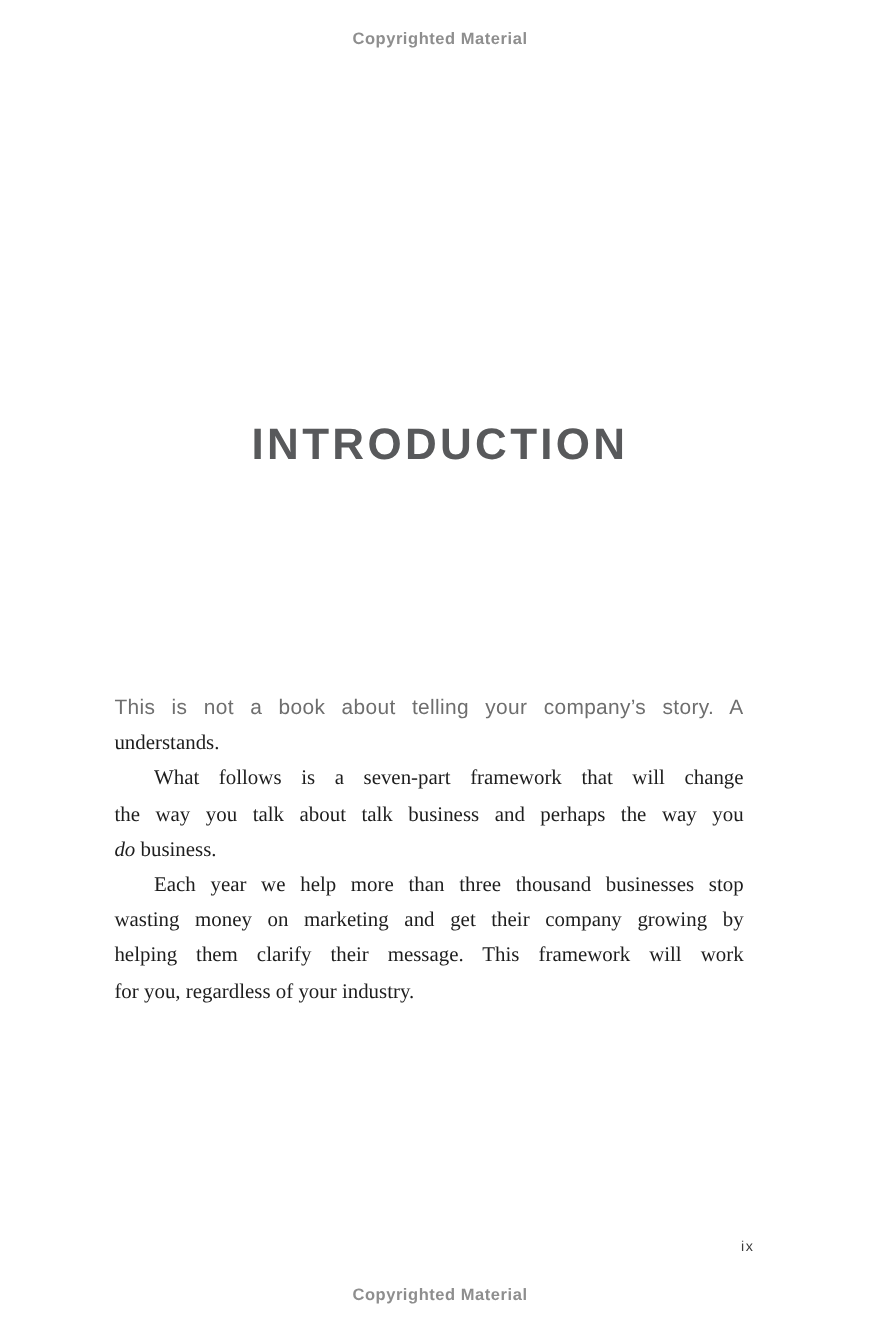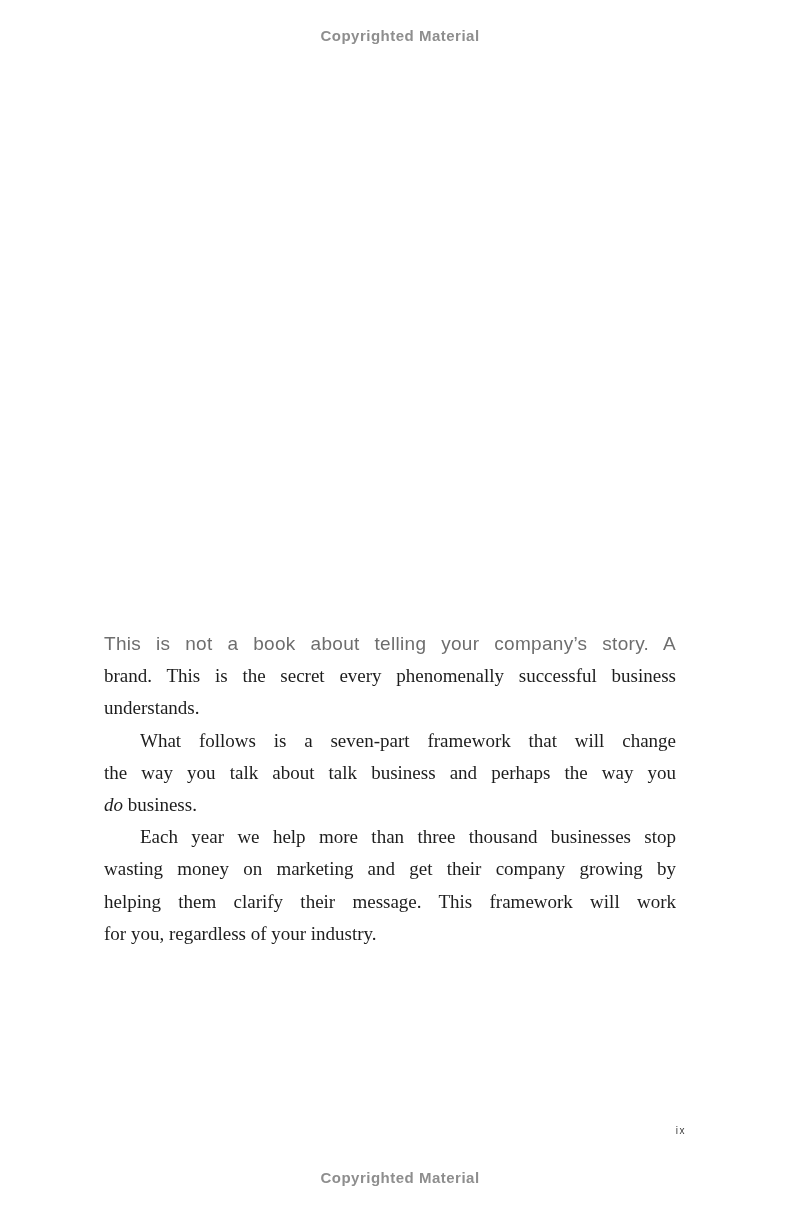--- a/index.html
+++ b/index.html
@@ -55,35 +55,35 @@
     font-family: "Liberation Sans", sans-serif;
     color: #6e6e6e;
     letter-spacing: 0.3px;
   }
   .seg-italic { font-style: italic; }
   .page-number {
     position: absolute;
     top: 1125px;
     right: 114px;
     font-family: "Liberation Sans", sans-serif;
-    font-size: 10px;
+    font-size: 13px;
     letter-spacing: 1.5px;
     color: #3c3c3c;
   }
 </style>
 </head>
 <body>
 
 <div class="page">
   <div class="notice notice-top">Copyrighted Material</div>
 
+  <h1 class="heading">INTRODUCTION</h1>
 
   <div class="body-text">
       <div class="line justify lead"><span>This is not a book about telling your company’s story. A</span></div>
-      <div class="line justify"><span>brand. This is the secret every phenomenally successful business</span></div>
       <div class="line"><span>understands.</span></div>
       <div class="line justify indent"><span>What follows is a seven-part framework that will change</span></div>
       <div class="line justify"><span>the way you talk about talk business and perhaps the way you</span></div>
       <div class="line"><span class="seg-italic">do</span><span> business.</span></div>
       <div class="line justify indent"><span>Each year we help more than three thousand businesses stop</span></div>
       <div class="line justify"><span>wasting money on marketing and get their company growing by</span></div>
       <div class="line justify"><span>helping them clarify their message. This framework will work</span></div>
       <div class="line"><span>for you, regardless of your industry.</span></div>
     </div>
 

